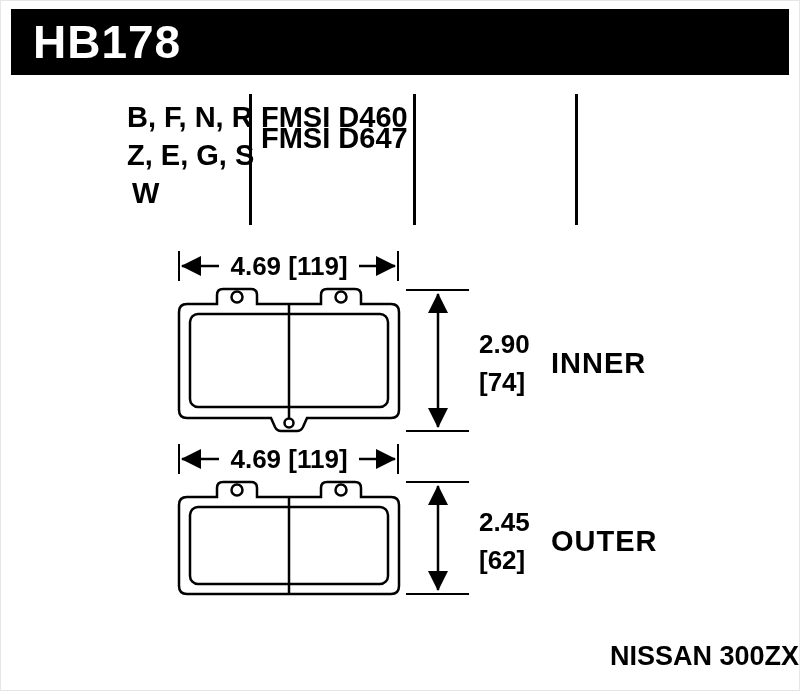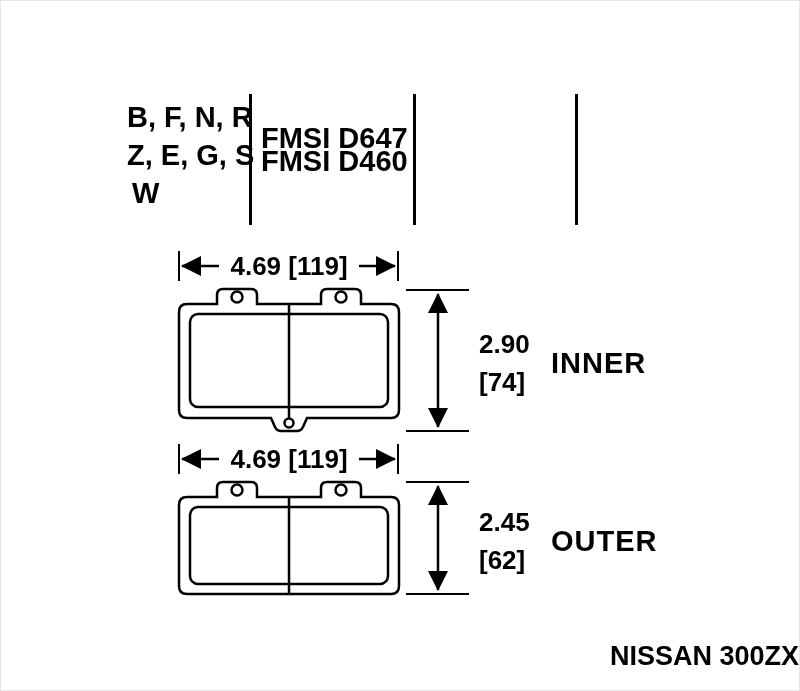--- a/index.html
+++ b/index.html
@@ -20,21 +20,21 @@
   .part-number{
     font-size:46px;font-weight:bold;letter-spacing:1px;margin-left:22px;
   }
   .spec{
     position:absolute;font-weight:bold;font-size:29px;color:#000000;
     white-space:nowrap;line-height:34px;
   }
   .codes-line1{left:126px;top:99px;}
   .codes-line2{left:126px;top:137px;}
   .codes-line3{left:131px;top:175px;}
-  .fmsi-line1{left:260px;top:99px;margin-top:44px;}
+  .fmsi-line1{left:260px;top:99px;}
   .fmsi-line2{left:260px;top:120px;}
   .thickness{left:584px;top:99px;}
   .vline{
     position:absolute;width:3px;background:#000000;top:93px;height:131px;
   }
   .vline-1{left:248px;}
   .vline-2{left:412px;}
   .vline-3{left:574px;}
   .diagram-svg{position:absolute;left:0;top:0;}
   .diagram-svg text{
@@ -46,20 +46,23 @@
   .vehicle{
     position:absolute;left:0;right:0;top:640px;text-align:right;
     font-size:27px;font-weight:bold;color:#000000;
   }
 </style>
 </head>
 <body>
 
 <div class="page">
 
+  <div class="header-bar">
+    <div class="part-number">HB178</div>
+  </div>
 
   <div class="spec codes-line2">Z, E, G, S</div>
   <div class="spec codes-line1">B, F, N, R</div>
   <div class="spec codes-line3">W</div>
   <div class="vline vline-1"></div>
   <div class="spec fmsi-line1">FMSI D460</div>
   <div class="spec fmsi-line2">FMSI D647</div>
   <div class="vline vline-2"></div>
   <div class="vline vline-3"></div>
 

